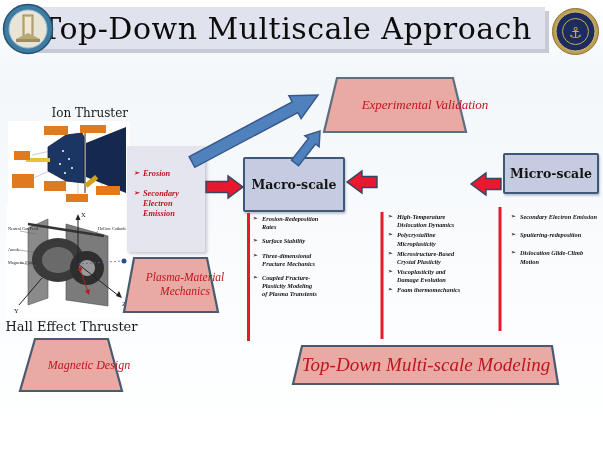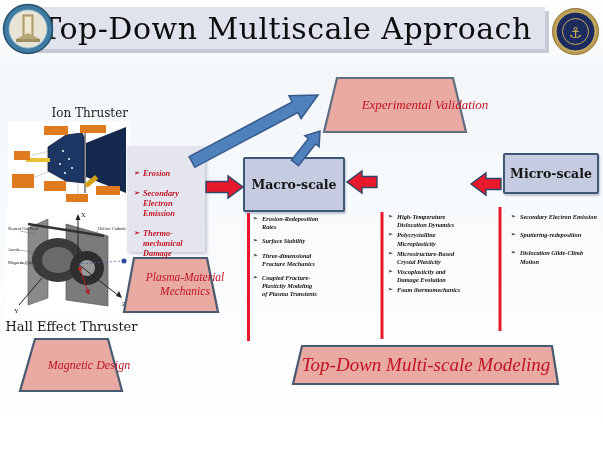--- a/index.html
+++ b/index.html
@@ -157,21 +157,20 @@
   <div class="trap" style="left:18px;top:337px;width:110px;height:56px;">
     <svg width="110" height="56" viewBox="0 0 110 56">
       <polygon points="17,2 90,2 104,54 2,54" fill="#e9aaa4" stroke="#4a5a70" stroke-width="2.2"></polygon>
     </svg>
     <div class="trap-text" style="font-size:12px;line-height:1.25;padding:0 16px;">Magnetic Design</div>
   </div>
 
   <div class="plasma-box">
     <div class="p-item">Erosion</div>
     <div class="p-item">Secondary Electron Emission</div>
-    <div class="p-item">Thermo-mechanical Damage</div>
   </div>
 
   <div class="trap" style="left:122px;top:256px;width:98px;height:58px;">
     <svg width="98" height="58" viewBox="0 0 98 58">
       <polygon points="12,2 85,2 96,56 2,56" fill="#e9aaa4" stroke="#4a5a70" stroke-width="2.2"></polygon>
     </svg>
     <div class="trap-text" style="font-size:11.5px;line-height:1.2;padding:0 14px;">Plasma-Material Mechanics</div>
   </div>
 
   <div class="trap z6" style="left:320px;top:76px;width:150px;height:58px;">

